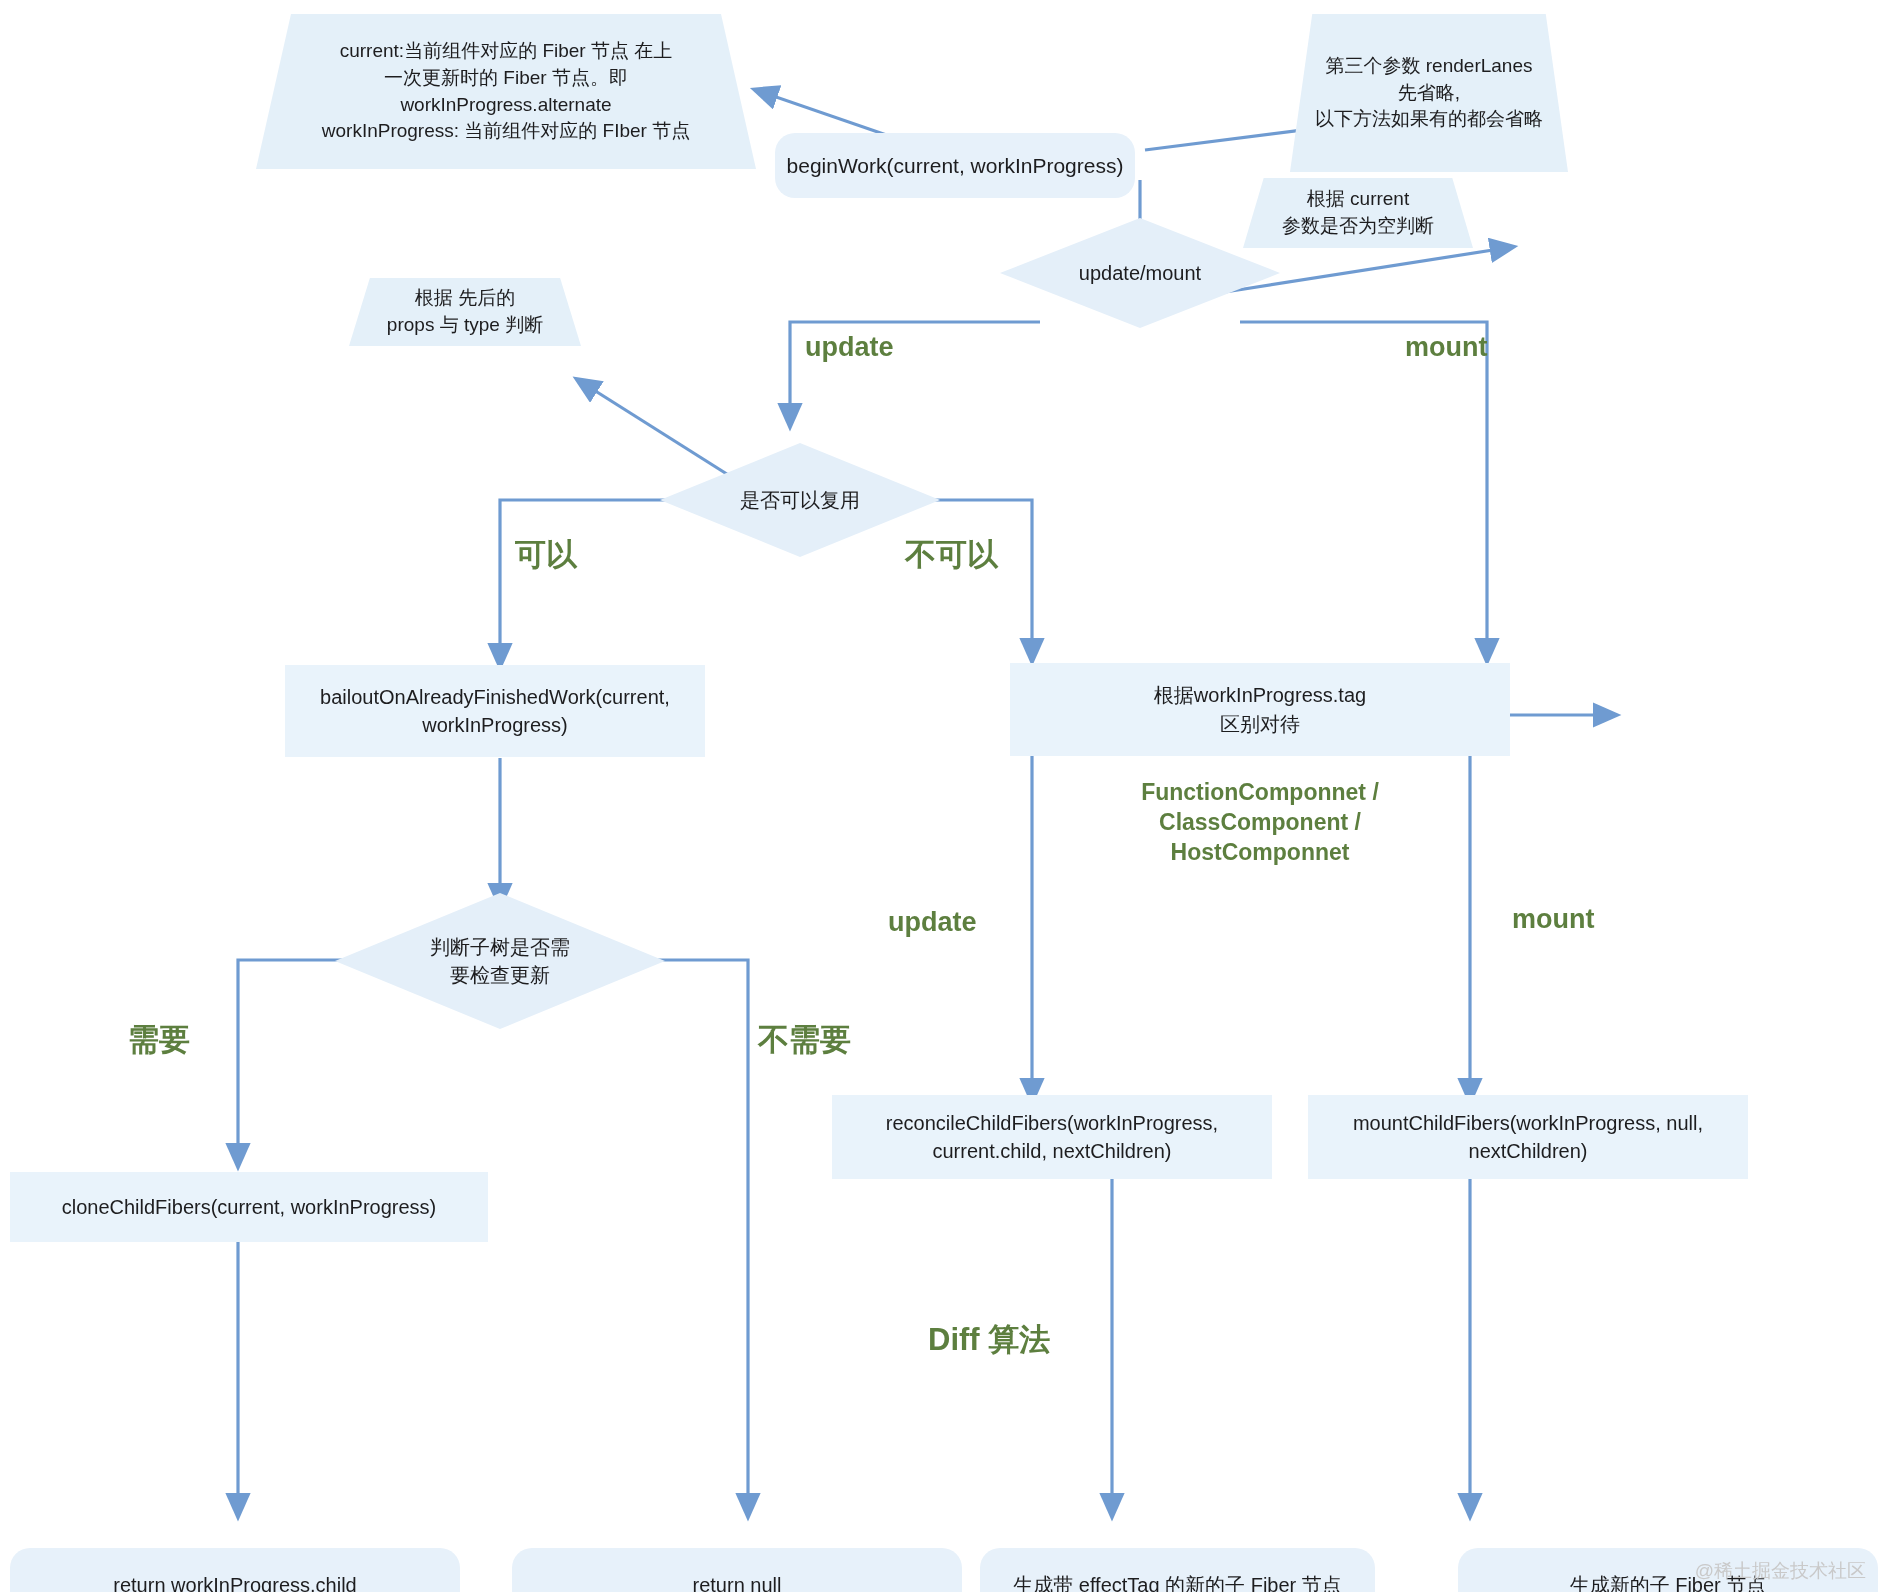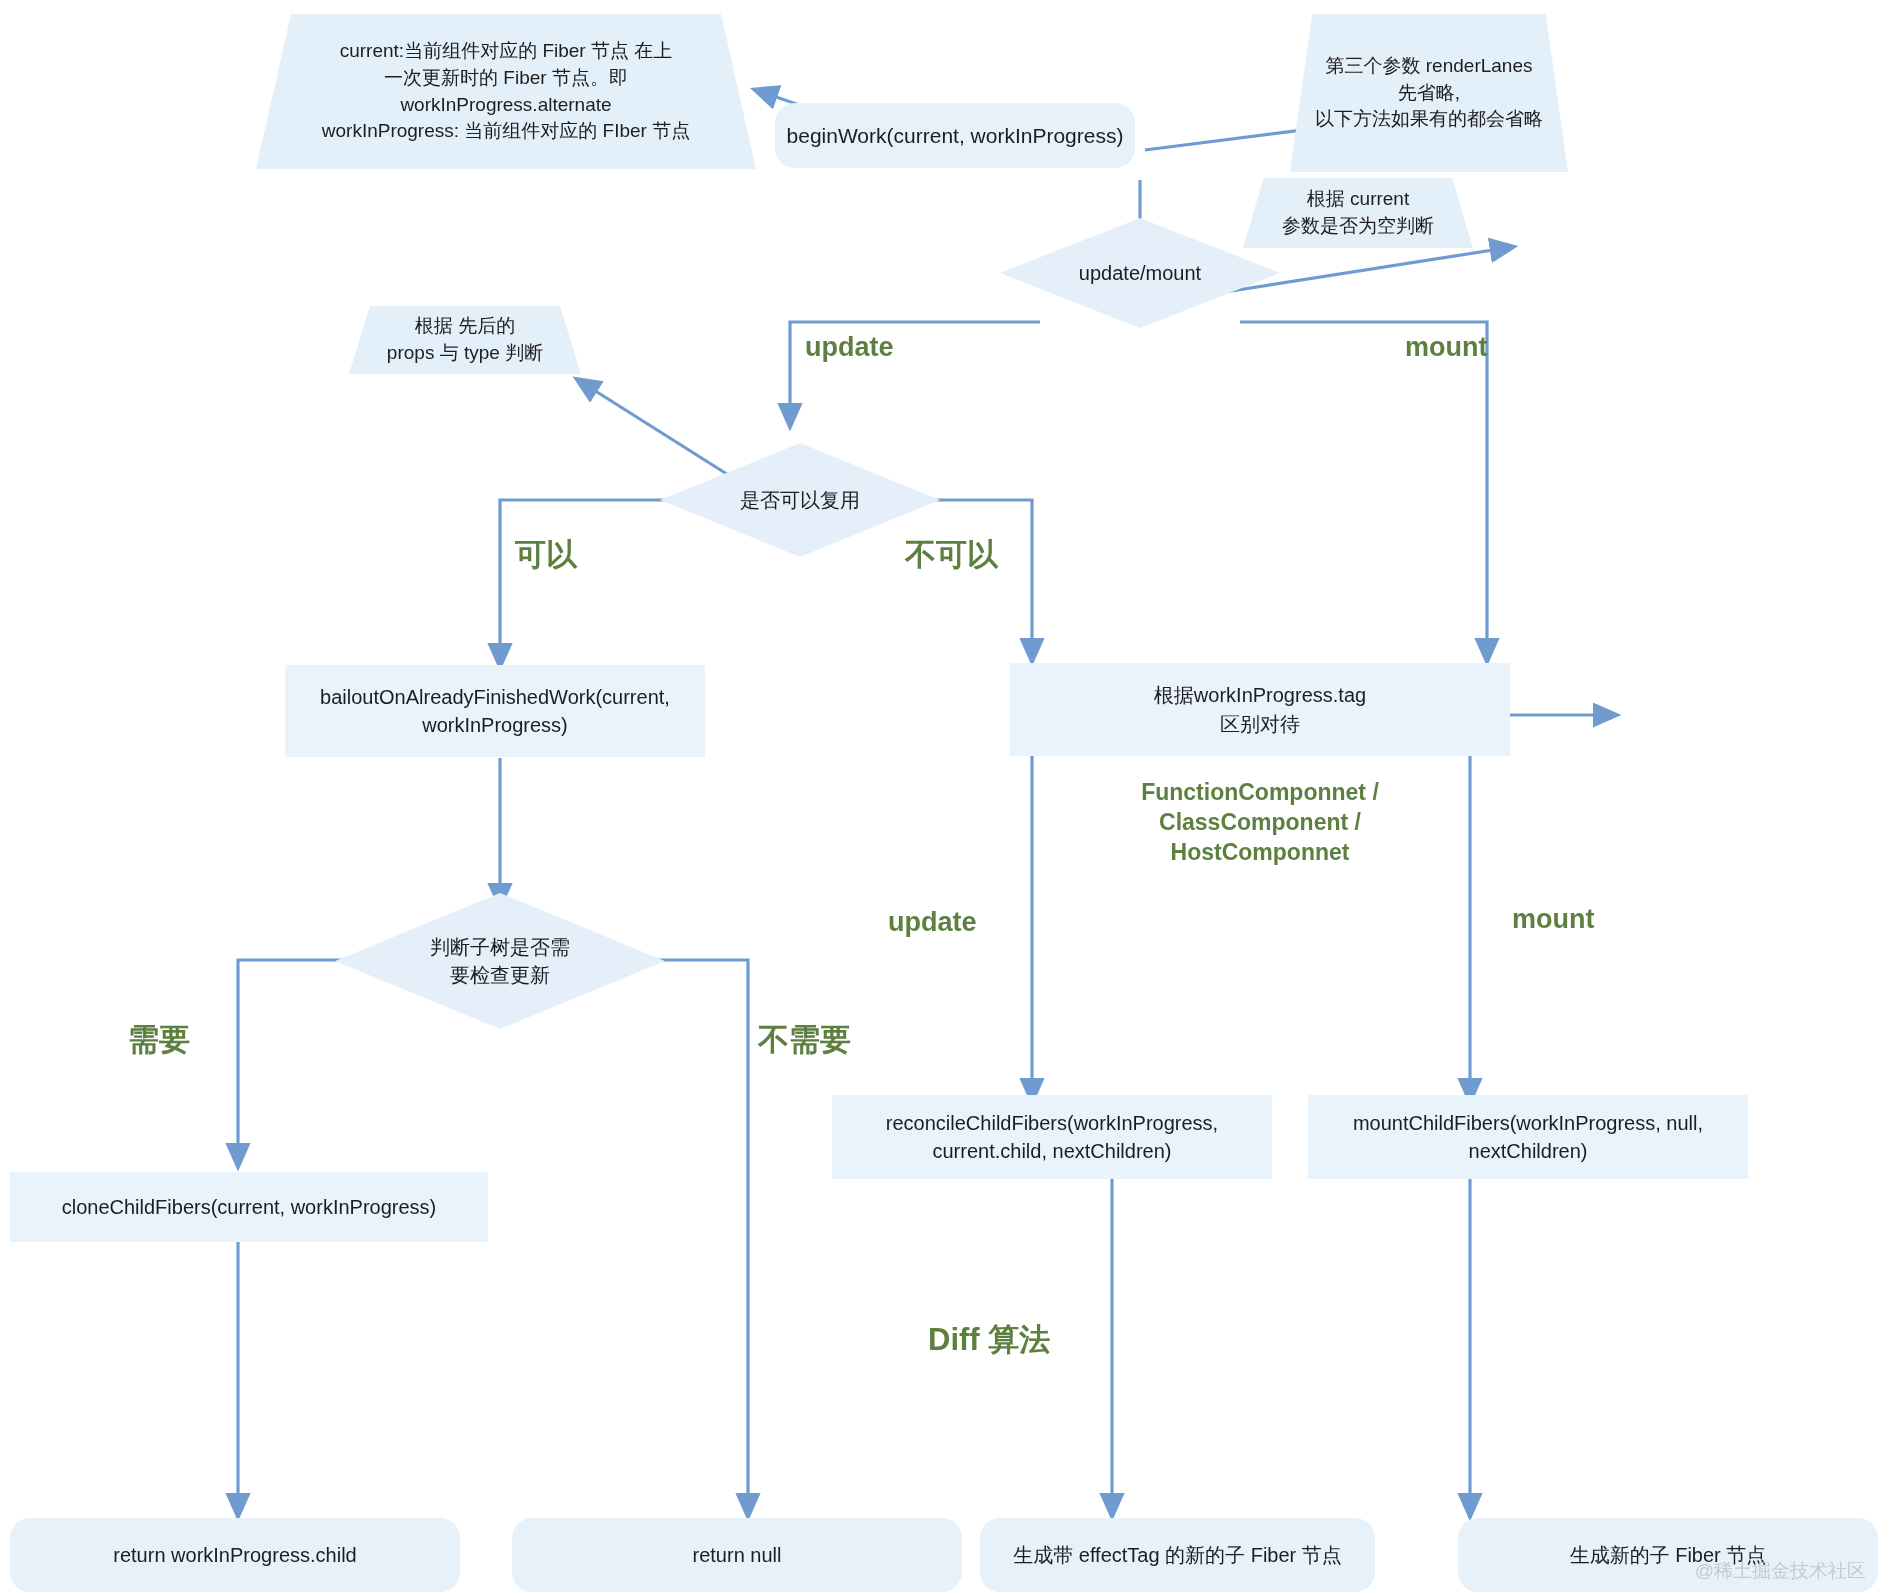--- a/index.html
+++ b/index.html
@@ -19,21 +19,21 @@
     display:flex;
     align-items:center;
     justify-content:center;
     text-align:center;
     color:#1d1d1f;
     background:#e8f2fa;
     line-height:1.42;
     white-space:pre-line;
     padding:4px 10px;
   }
-  .rounded{border-radius:20px;background:#e7f1fa;}
+  .rounded{border-radius:20px;background:#e7f1fa;margin-top:30px;}
   .rect{border-radius:0;background:#e9f3fb;}
   .diamond{background:transparent;}
   .diamond .dshape{
     position:absolute;left:0;top:0;width:100%;height:100%;
     background:#e4eff9;
     clip-path:polygon(50% 0%,100% 50%,50% 100%,0% 50%);
     z-index:0;
   }
   .diamond .dlabel{position:relative;z-index:1;}
   .trap{background:transparent;}
@@ -137,21 +137,21 @@
   </div>
 
   <div class="node diamond" style="left:1000px;top:218px;width:280px;height:110px;font-size:20px;">
     <div class="dshape"></div>
     <div class="dlabel">update/mount</div>
   </div>
 
   <div class="edge-label" style="left:805px;top:330px;font-size:27px;">update</div>
   <div class="edge-label" style="left:1405px;top:330px;font-size:27px;">mount</div>
 
-  <div class="node trap" style="left:349px;top:278px;width:232px;height:68px;font-size:19px;margin-top:28px;">
+  <div class="node trap" style="left:349px;top:278px;width:232px;height:68px;font-size:19px;">
     <div class="tshape" style="clip-path:polygon(9% 0%,91% 0%,100% 100%,0% 100%);"></div>
     <div class="tlabel">根据 先后的
 props 与 type 判断</div>
   </div>
 
   <div class="node diamond" style="left:660px;top:443px;width:280px;height:114px;font-size:20px;">
     <div class="dshape"></div>
     <div class="dlabel">是否可以复用</div>
   </div>
 

